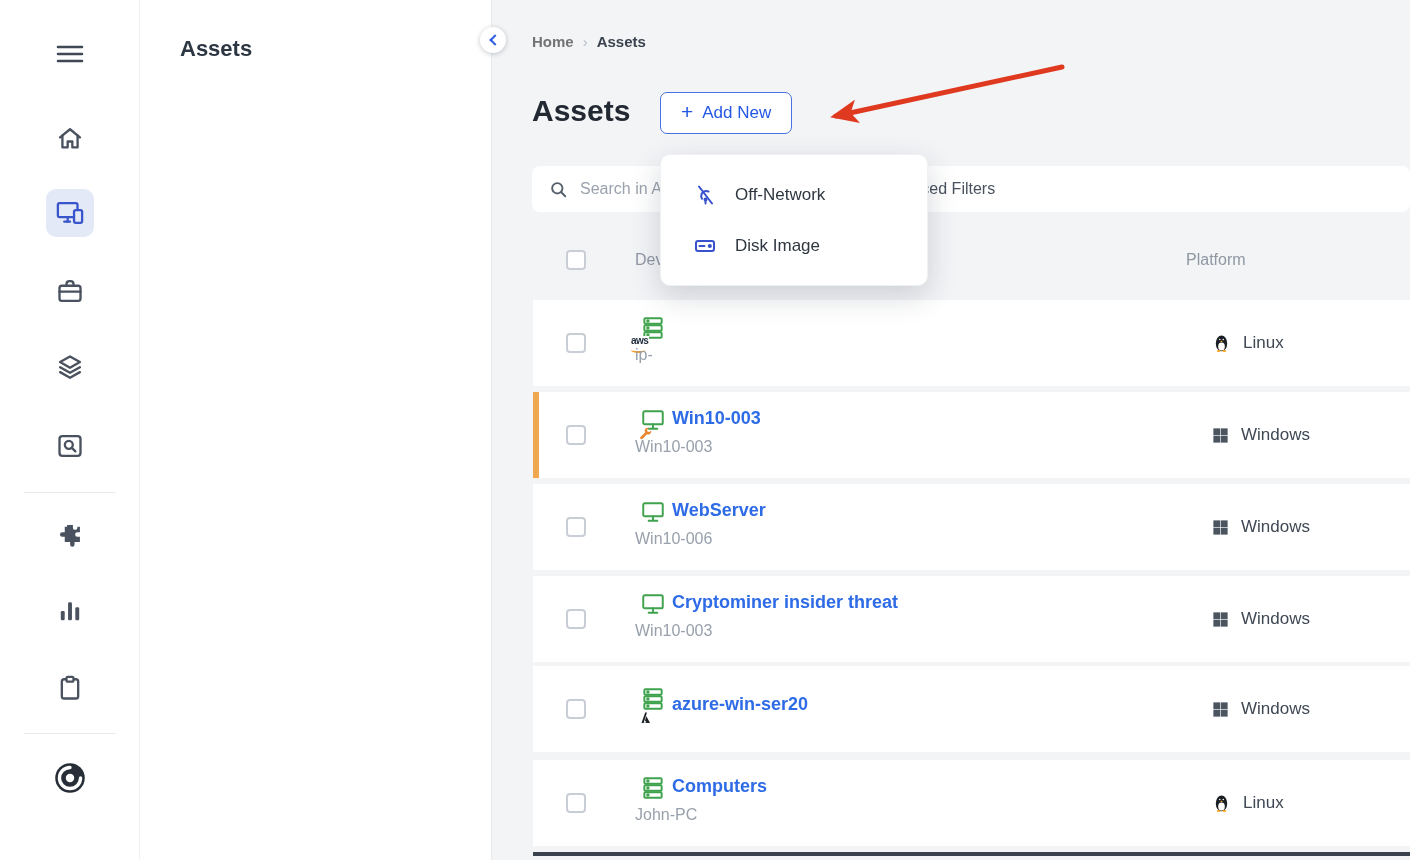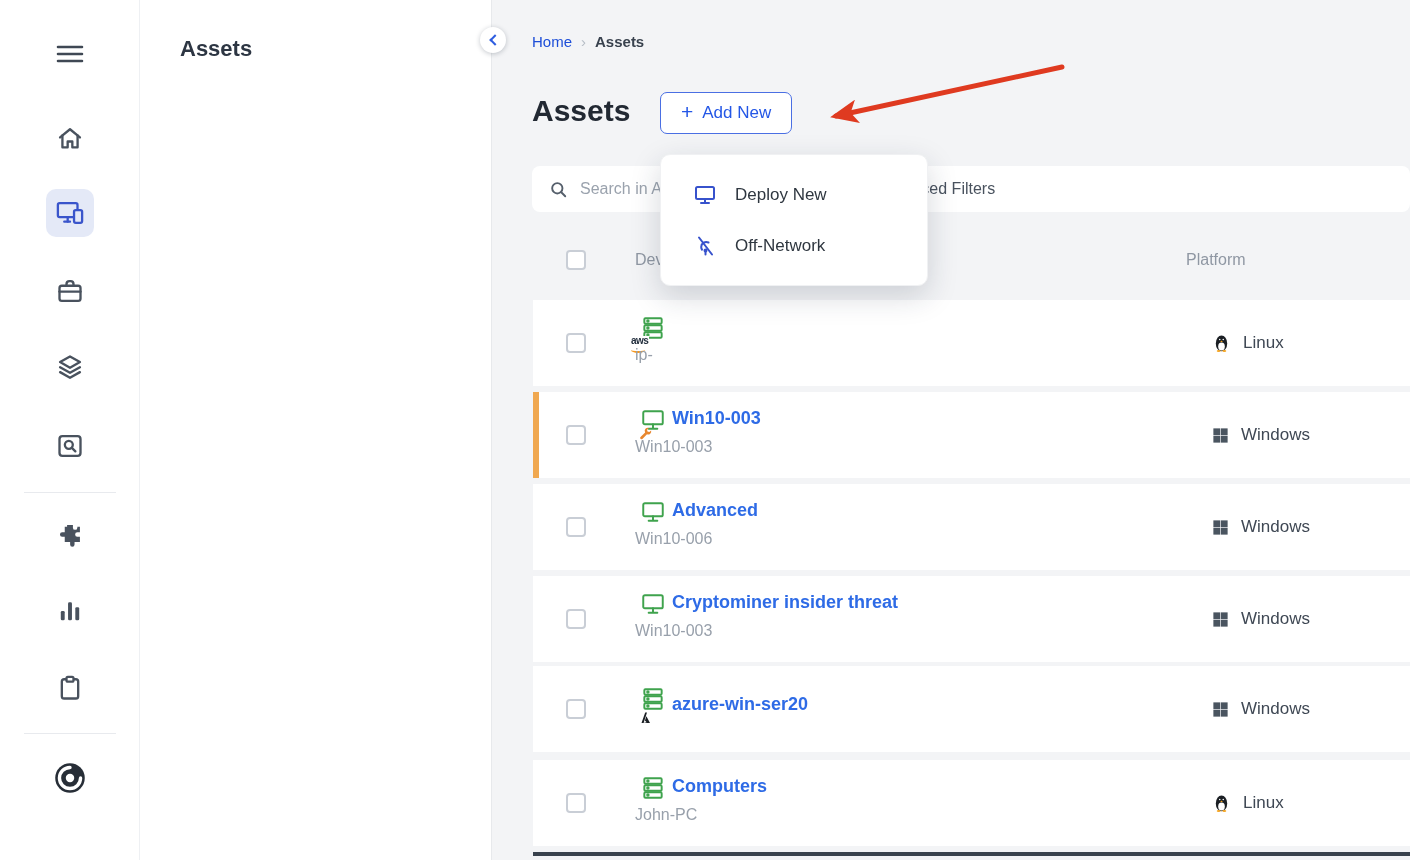--- a/index.html
+++ b/index.html
@@ -28,21 +28,21 @@
   .plus-mini { margin-left:auto; margin-right:26px; font-size:24px; font-weight:300; color:#8d96a2; line-height:20px; }
 
   
   .collapse-btn { position:absolute; left:480px; top:27px; width:26px; height:26px; background:#fff; border-radius:50%;
     box-shadow:0 1px 5px rgba(20,30,50,.25); z-index:30; display:flex; align-items:center; justify-content:center; cursor:pointer; }
   .collapse-chev { width:8px; height:8px; border-left:2.5px solid #2e5de0; border-bottom:2.5px solid #2e5de0; transform:rotate(45deg); margin-left:3px; }
 
   
   .main { position:absolute; left:492px; top:0; right:0; bottom:0; background:#f3f4f6; }
   .breadcrumb { position:absolute; left:40px; top:33px; display:flex; align-items:center; gap:9px; font-size:15px; }
-  .bc-home { color:#1d4ed8; cursor:pointer; }
+  .bc-home { color:#737373; cursor:pointer;font-weight:bold; }
   .bc-sep { color:#b6bdc6; font-size:15px; }
   .bc-cur { color:#39424e; font-weight:700; }
   .page-title { position:absolute; left:40px; top:94px; font-size:30px; font-weight:800; color:#222933; }
   .add-btn { position:absolute; left:168px; top:92px; height:42px; padding:0 20px; background:#fff; border:1px solid #4a6fe3;
     border-radius:7px; color:#2457e6; font-size:17px; font-weight:500; display:flex; align-items:center; gap:9px; cursor:pointer; }
   .add-btn .plus { font-size:21px; font-weight:400; margin-top:-2px; }
 
   .search-bar { position:absolute; left:40px; top:166px; right:0; height:46px; background:#fff; border-radius:8px;
     display:flex; align-items:center; padding-left:17px; gap:12px; z-index:1; }
   .search-bar input { border:none; outline:none; font-size:16px; color:#3a4350; width:320px; font-family:"Liberation Sans",sans-serif; background:transparent; }
@@ -317,21 +317,21 @@
     </div>
 
     <div class="row" style="top:484px">
       <div class="checkbox"></div>
       <div class="dev-icon">
         <svg width="26" height="26" viewBox="0 0 24 24" fill="none" stroke="currentColor" stroke-width="1.8" stroke-linecap="round">
             <rect x="3" y="4" width="18" height="12" rx="1.5"></rect>
             <path d="M12 16v4M8 20h8"></path>
           </svg>
       </div>
-      <span class="dev-name">Advanced</span>
+      <span class="dev-name">WebServer</span>
       <span class="dev-sub">Win10-006</span>
       <div class="platform">
         <svg width="19" height="19" viewBox="0 0 24 24" fill="#4a5560">
             <rect x="3" y="3" width="8.6" height="8.6"></rect>
             <rect x="12.4" y="3" width="8.6" height="8.6"></rect>
             <rect x="3" y="12.4" width="8.6" height="8.6"></rect>
             <rect x="12.4" y="12.4" width="8.6" height="8.6"></rect>
           </svg>
         <span>Windows</span>
       </div>
@@ -416,36 +416,37 @@
       </div>
     </div>
 
     <div class="bottom-bar"></div>
   </div>
 
   <div class="dropdown">
     <div class="dd-item">
       <span class="dd-icon">
         <svg width="24" height="24" viewBox="0 0 24 24" fill="none" stroke="currentColor" stroke-width="2" stroke-linecap="round">
-            <rect x="3" y="4" width="18" height="12" rx="1.5"></rect>
-            <path d="M12 16v4M8 20h8"></path>
-          </svg>
-      </span>
-      <span>Deploy New</span>
-    </div>
-    <div class="dd-item">
-      <span class="dd-icon">
-        <svg width="24" height="24" viewBox="0 0 24 24" fill="none" stroke="currentColor" stroke-width="2" stroke-linecap="round">
             <path d="M6 3.5 19 20.5"></path>
             <path d="M15.5 8.5a5 5 0 0 0-7.3 4.4c0 1 .3 1.9.8 2.7"></path>
             <path d="M12.5 20.5v-2.5"></path>
             <circle cx="12.5" cy="16.5" r="1" fill="currentColor"></circle>
           </svg>
       </span>
       <span>Off-Network</span>
+    </div>
+    <div class="dd-item">
+      <span class="dd-icon">
+        <svg width="24" height="24" viewBox="0 0 24 24" fill="none" stroke="currentColor" stroke-width="2" stroke-linecap="round">
+            <rect x="3" y="7" width="18" height="10" rx="2"></rect>
+            <circle cx="16.8" cy="12" r="1.1" fill="currentColor"></circle>
+            <path d="M6.5 12h5"></path>
+          </svg>
+      </span>
+      <span>Disk Image</span>
     </div>
   </div>
 
   <svg class="arrow-svg" width="280" height="85" viewBox="0 0 280 85">
     <defs>
       <marker id="ah" markerUnits="userSpaceOnUse" markerWidth="28" markerHeight="24" refX="22" refY="12" orient="auto">
         <polygon points="28,12 0,0 7,12 0,24" fill="#df3a20"></polygon>
       </marker>
     </defs>
     <line x1="262" y1="17" x2="36" y2="66" stroke="#df3a20" stroke-width="5" stroke-linecap="round" marker-end="url(#ah)"></line>

